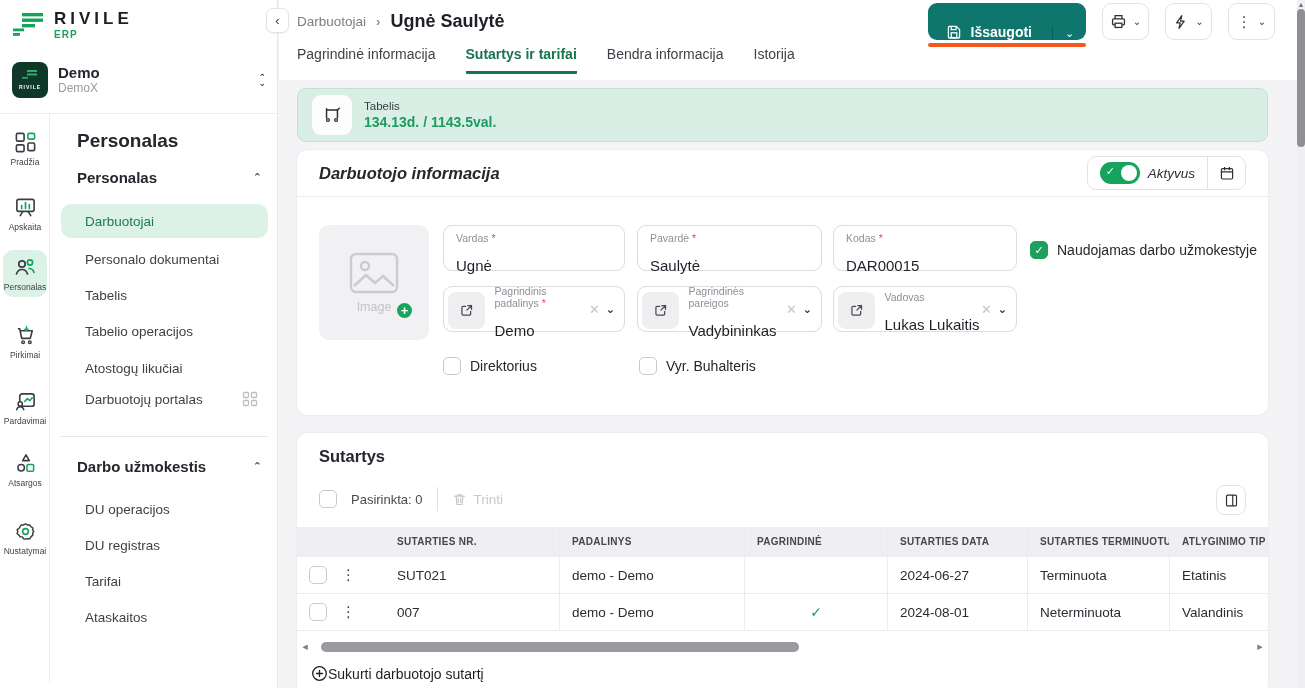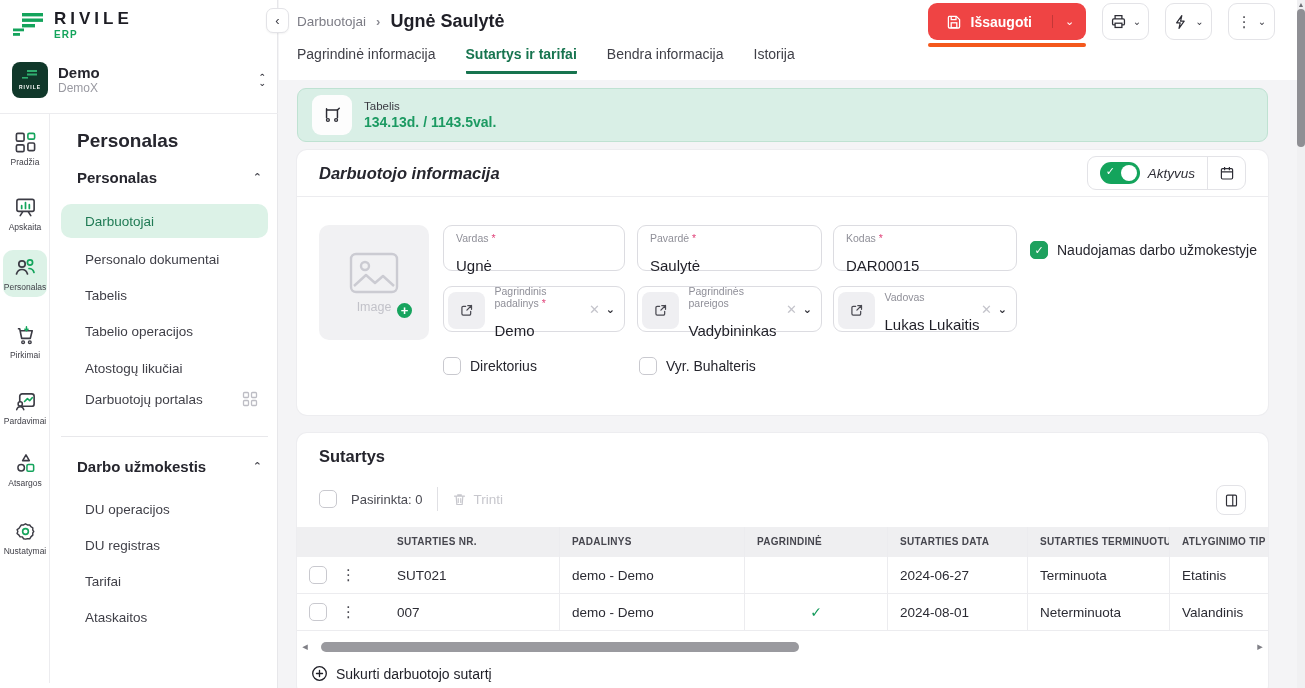--- a/index.html
+++ b/index.html
@@ -39,21 +39,21 @@
   .main-top{position:absolute;left:279px;top:0;width:1018px;height:80px;background:#fff;}
   .breadcrumb{position:absolute;left:18px;top:11px;display:flex;align-items:center;gap:10px;}
   .crumb-parent{font-size:13.5px;color:#7c7c85;cursor:pointer;}
   .crumb-sep{font-size:13px;color:#8b8b93;font-weight:bold;}
   .crumb-current{font-size:18px;font-weight:bold;color:#1f1f27;}
   .tabs{position:absolute;left:18px;top:46px;display:flex;gap:30px;}
   .tab{font-size:14px;color:#3f3f47;padding-bottom:9px;cursor:pointer;border-bottom:3px solid transparent;}
   .tab.active{color:#17744f;font-weight:bold;border-bottom-color:#17744f;border-radius:1px;}
   .top-actions{position:absolute;right:22px;top:3px;display:flex;gap:16px;align-items:flex-start;}
   .save-wrap{position:relative;}
-  .save-btn{display:flex;align-items:center;height:37px;background:#ef4444;border-radius:9px;color:#fff;overflow:hidden;cursor:pointer;}
+  .save-btn{display:flex;align-items:flex-end;height:37px;background:#0f766e;border-radius:9px;color:#fff;overflow:hidden;cursor:pointer;}
   .save-main{display:flex;align-items:center;gap:9px;padding:0 20px 0 18px;font-size:14px;font-weight:bold;}
   .save-caret{display:flex;align-items:center;justify-content:center;width:34px;border-left:1px solid rgba(0,0,0,.18);font-size:11px;}
   .save-underline{position:absolute;left:0;right:0;top:40px;height:4px;background:#f4581c;border-radius:2px;}
   .icon-btn{display:flex;align-items:center;justify-content:center;gap:6px;width:47px;height:37px;background:#fff;border:1px solid #e3e3e7;border-radius:9px;cursor:pointer;color:#2e2e36;}
   .icon-btn .chev{font-size:10px;color:#3c3c45;}
 
   
   .banner{position:absolute;left:297px;top:88px;width:971px;height:54px;background:#d9efe6;border:1px solid #bfe2d2;border-radius:9px;display:flex;align-items:center;padding:0 14px;gap:12px;}
   .banner-icon{width:40px;height:40px;background:#fdfdfd;border-radius:9px;display:flex;align-items:center;justify-content:center;}
   .banner-title{font-size:11.5px;color:#3a3a42;margin-bottom:2px;}
@@ -110,21 +110,21 @@
   .c-ctl{width:88px;gap:14px;border-right:none !important;}
   .thead .c-ctl{border-right:none;}
   .c-nr{width:175px;} .c-pad{width:185px;} .c-main{width:143px;} .c-date{width:140px;} .c-term{width:142px;} .c-tip{width:137px;border-right:none;}
   .cell-text{font-size:13.5px;color:#2b2b33;}
   .kebab{color:#4a4a52;font-size:15px;cursor:pointer;letter-spacing:0;}
   .row-check{color:#149a5b;font-weight:bold;font-size:14px;margin:0 auto;}
   .hscroll{position:absolute;left:2px;right:2px;top:207px;height:13px;display:flex;align-items:center;}
   .hs-arrow{color:#7f7f86;font-size:11px;width:12px;text-align:center;cursor:pointer;}
   .hs-track{flex:1;position:relative;height:10px;}
   .hs-thumb{position:absolute;left:10px;width:478px;height:10px;background:#9a9a9f;border-radius:5px;cursor:grab;}
-  .create-link{position:absolute;left:14px;top:232px;display:flex;align-items:center;gap:8px;font-size:14px;color:#1f1f27;cursor:pointer;}
+  .create-link{position:absolute;left:14px;top:232px;display:flex;align-items:center;font-size:14px;color:#1f1f27;cursor:pointer;}
 
   
   .vscroll{position:absolute;right:0;top:0;width:8px;height:688px;background:#f0f0f2;}
   .vs-thumb{position:absolute;right:0;top:9px;width:8px;height:138px;background:#8f8f94;border-radius:4px;}
   .vs-arrow{position:absolute;right:0;top:0;width:8px;height:9px;color:#6e6e74;font-size:7px;line-height:9px;text-align:center;}
 </style>
 </head>
 <body>
 
 <div class="screen">

